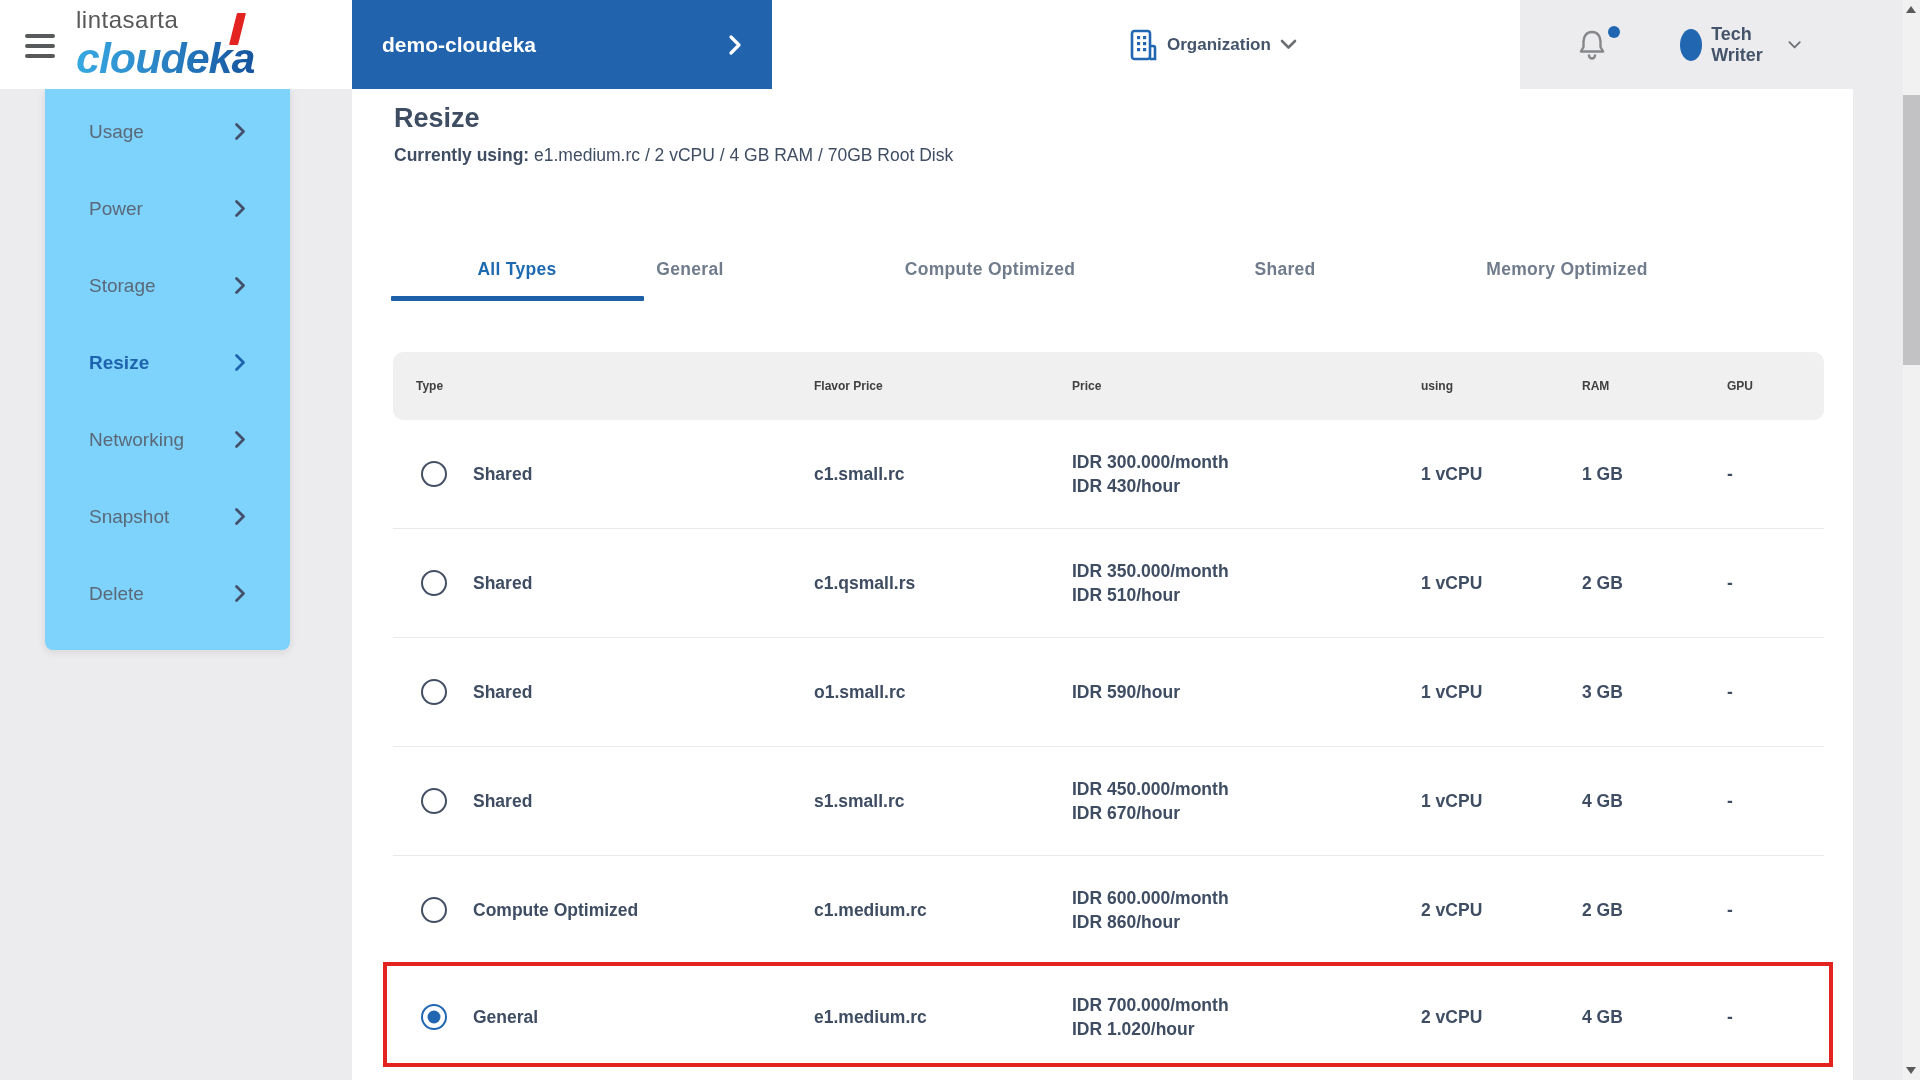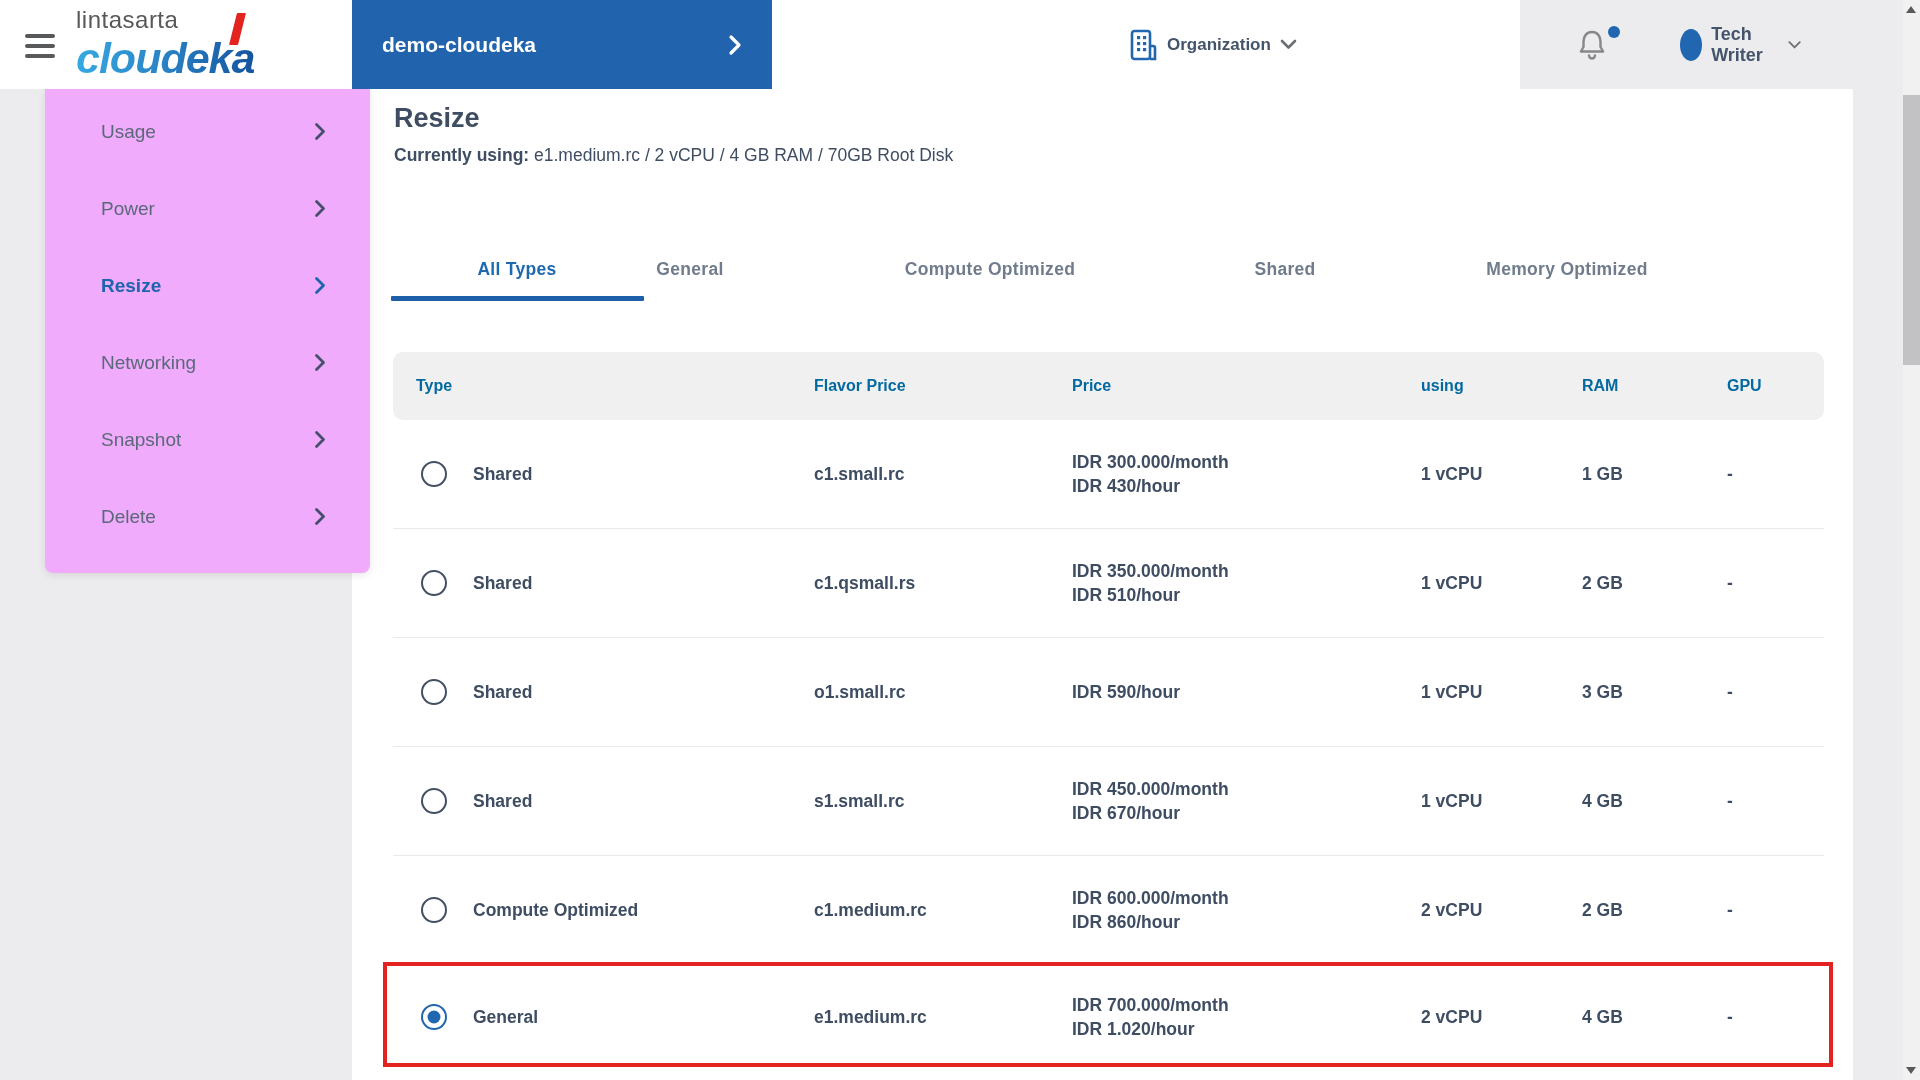--- a/index.html
+++ b/index.html
@@ -35,22 +35,22 @@
   .avatar { width:32px; height:32px; border-radius:50%; background:#2166b1; }
 
   
   .scrollbar { position:absolute; right:0; top:0; width:17px; height:1080px; background:#f1f1f2; z-index:20; }
   .sb-up, .sb-down { position:absolute; left:3px; width:0; height:0; border-left:5.5px solid transparent; border-right:5.5px solid transparent; cursor:pointer; }
   .sb-up { top:6px; border-bottom:7px solid #5a5a5a; }
   .sb-down { bottom:6px; border-top:7px solid #5a5a5a; }
   .sb-thumb { position:absolute; left:0; top:95px; width:17px; height:270px; background:#c2c2c4; cursor:pointer; }
 
   
-  .sidebar { position:absolute; left:45px; top:89px; width:325px; background:#f0abfc;
-    border-radius:0 0 8px 8px; box-shadow:0 2px 8px rgba(0,0,0,.10); padding:4px 0 18px 16px; z-index:4; }
+  .sidebar { position:absolute; left:45px; top:89px; width:245px; background:#7dd3fc;
+    border-radius:0 0 8px 8px; box-shadow:0 2px 8px rgba(0,0,0,.10); padding:4px 0 18px 4px; z-index:4; }
   .side-item { height:77px; display:flex; align-items:center; justify-content:space-between;
     padding:0 44px 0 40px; cursor:pointer; }
   .side-item .slabel { font-size:19px; color:#5b6878; }
   .side-item svg { stroke:#44506b; }
   .side-item.active .slabel { color:#1e63ad; font-weight:bold; }
   .side-item.active svg { stroke:#1e63ad; }
 
   
   .main { position:absolute; left:352px; top:89px; width:1501px; height:991px; background:#ffffff; }
   .page-title { position:absolute; left:42px; top:14px; font-size:27px; font-weight:bold; color:#3f4d63; }
@@ -61,21 +61,21 @@
   .tabs { position:absolute; left:0; top:160px; width:1501px; height:40px;text-decoration:underline; }
   .tab { position:absolute; transform:translateX(-50%); line-height:40px; font-size:17.5px; font-weight:bold;
     color:#707c8c; letter-spacing:.3px; cursor:pointer; white-space:nowrap; }
   .tab.active { color:#1e6ab0; }
   .tab-underline { position:absolute; left:39px; top:207px; width:253px; height:5px; background:#1e5fa9; border-radius:1px; }
 
   
   .table { position:absolute; left:41px; top:263px; width:1431px; }
   .thead { height:68px; background:#f0f0f1; border-radius:10px; display:grid; align-items:center;
     grid-template-columns:421px 258px 349px 161px 145px 97px; }
-  .thead .hcell { font-size:16px; font-weight:bold; color:#0369a1; }
+  .thead .hcell { font-size:12px; font-weight:bold; color:#404040; }
   .thead .hcell:first-child { padding-left:23px; }
   .trow { height:109px; display:grid; align-items:center; grid-template-columns:421px 258px 349px 161px 145px 97px;
     border-bottom:1px solid #e9e9e9; background:#ffffff; cursor:pointer; }
   .trow:last-child { height:104px; border-bottom:none; }
   .trow .cell { font-size:17.5px; font-weight:bold; color:#3f4d63; }
   .c-type { display:flex; align-items:center; padding-left:28px; gap:26px; }
   .c-price div { line-height:24px; }
 
   .radio { width:26px; height:26px; border-radius:50%; border:2.5px solid #434f63; background:#fff; flex:0 0 auto; position:relative; }
   .radio.checked { border-color:#2166b1; }
@@ -150,20 +150,26 @@
     <svg width="12" height="19" viewBox="0 0 12 19">
         <polyline points="2.5,2.5 9.5,9.5 2.5,16.5" fill="none" stroke-width="2.8" stroke-linecap="round" stroke-linejoin="round"></polyline>
       </svg>
   </div>
   <div class="side-item">
     <span class="slabel">Power</span>
     <svg width="12" height="19" viewBox="0 0 12 19">
         <polyline points="2.5,2.5 9.5,9.5 2.5,16.5" fill="none" stroke-width="2.8" stroke-linecap="round" stroke-linejoin="round"></polyline>
       </svg>
   </div>
+  <div class="side-item">
+    <span class="slabel">Storage</span>
+    <svg width="12" height="19" viewBox="0 0 12 19">
+        <polyline points="2.5,2.5 9.5,9.5 2.5,16.5" fill="none" stroke-width="2.8" stroke-linecap="round" stroke-linejoin="round"></polyline>
+      </svg>
+  </div>
   <div class="side-item active">
     <span class="slabel">Resize</span>
     <svg width="12" height="19" viewBox="0 0 12 19">
         <polyline points="2.5,2.5 9.5,9.5 2.5,16.5" fill="none" stroke-width="2.8" stroke-linecap="round" stroke-linejoin="round"></polyline>
       </svg>
   </div>
   <div class="side-item">
     <span class="slabel">Networking</span>
     <svg width="12" height="19" viewBox="0 0 12 19">
         <polyline points="2.5,2.5 9.5,9.5 2.5,16.5" fill="none" stroke-width="2.8" stroke-linecap="round" stroke-linejoin="round"></polyline>

